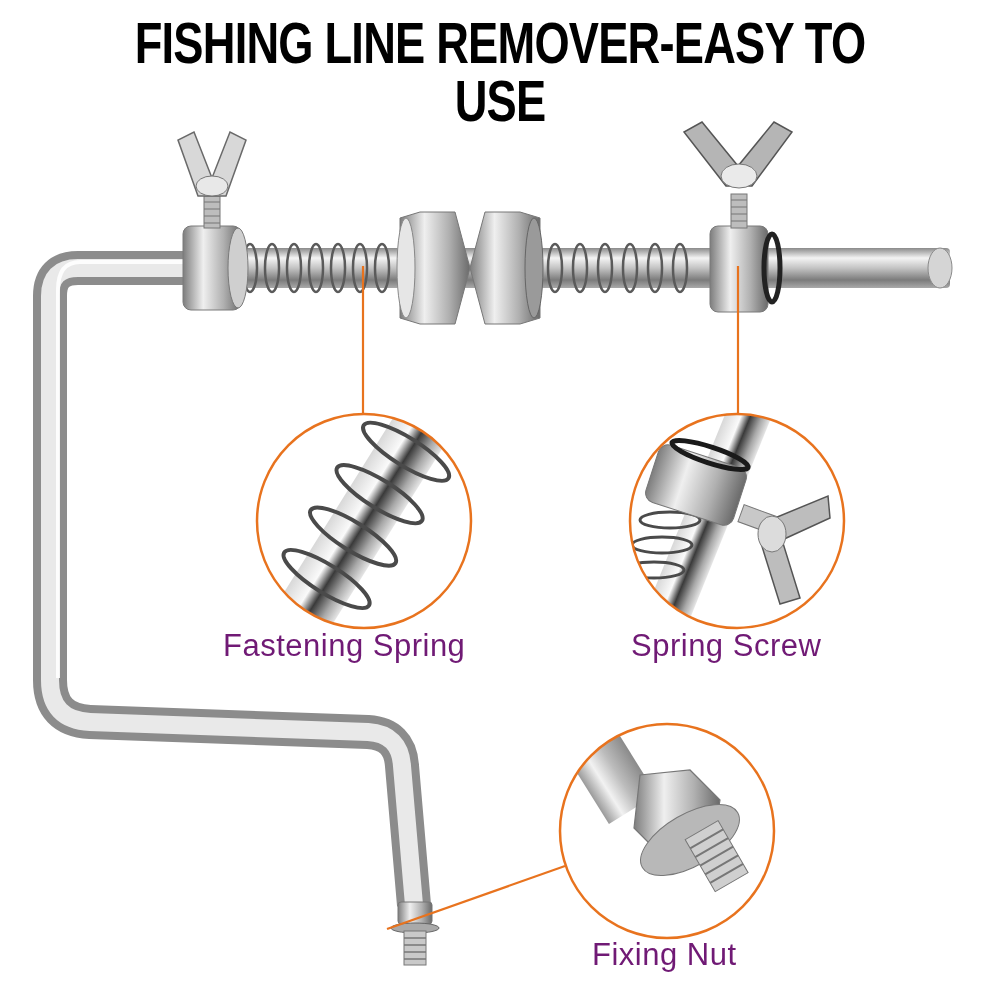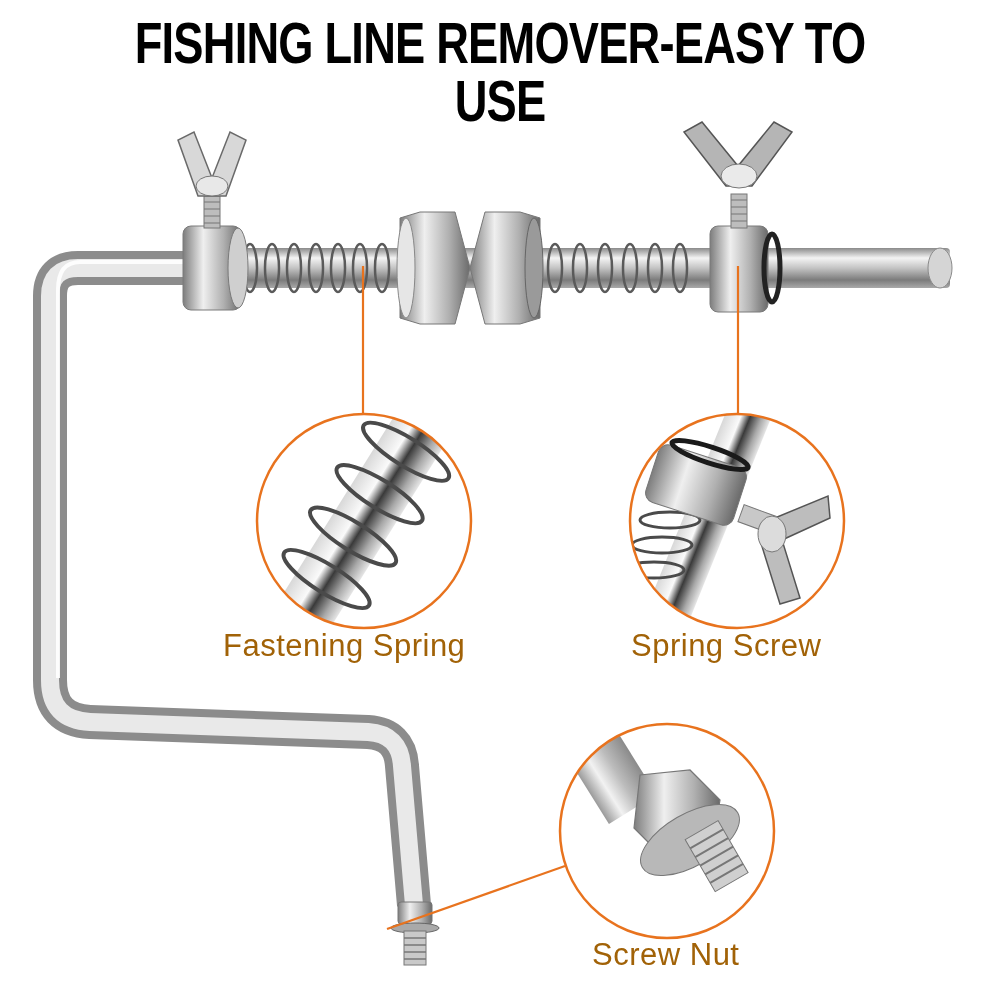--- a/index.html
+++ b/index.html
@@ -6,21 +6,21 @@
   body { width:1000px; height:1000px; position:relative; overflow:hidden; font-family:"Liberation Sans", sans-serif; }
   .title {
     position:absolute; left:0; top:14px; width:1000px; text-align:center;
     font-family:"Liberation Sans", sans-serif; font-weight:700; font-size:58px;
     letter-spacing:-1px; color:#000; transform:scaleX(0.78); transform-origin:center;
     line-height:1;
   }
   svg.art { position:absolute; left:0; top:0; }
   .label {
     position:absolute; font-family:"Liberation Sans", sans-serif; font-size:31px;
-    color:#a16207; letter-spacing:0.5px; white-space:nowrap;
+    color:#701a75; letter-spacing:0.5px; white-space:nowrap;
   }
   #lbl-spring { left:223px; top:628px; }
   #lbl-screw { left:631px; top:628px; }
   #lbl-nut { left:592px; top:937px; }
 </style>
 </head>
 <body>
 
 <div class="title">FISHING LINE REMOVER-EASY TO USE</div>
 
@@ -182,13 +182,13 @@
         <rect x="700" y="825" width="38" height="60" fill="#cfcfcf" stroke="#777" stroke-width="1"></rect>
         <path d="M700 835 h38 M700 845 h38 M700 855 h38 M700 865 h38 M700 875 h38" stroke="#777" stroke-width="2"></path>
       </g>
     </g>
     <circle cx="667" cy="831" r="107" fill="none" stroke="#e8731e" stroke-width="2.5"></circle>
   </g>
 </svg>
 
 <div class="label" id="lbl-spring">Fastening Spring</div>
 <div class="label" id="lbl-screw">Spring Screw</div>
-<div class="label" id="lbl-nut">Screw Nut</div>
+<div class="label" id="lbl-nut">Fixing Nut</div>
 
 </body></html>

